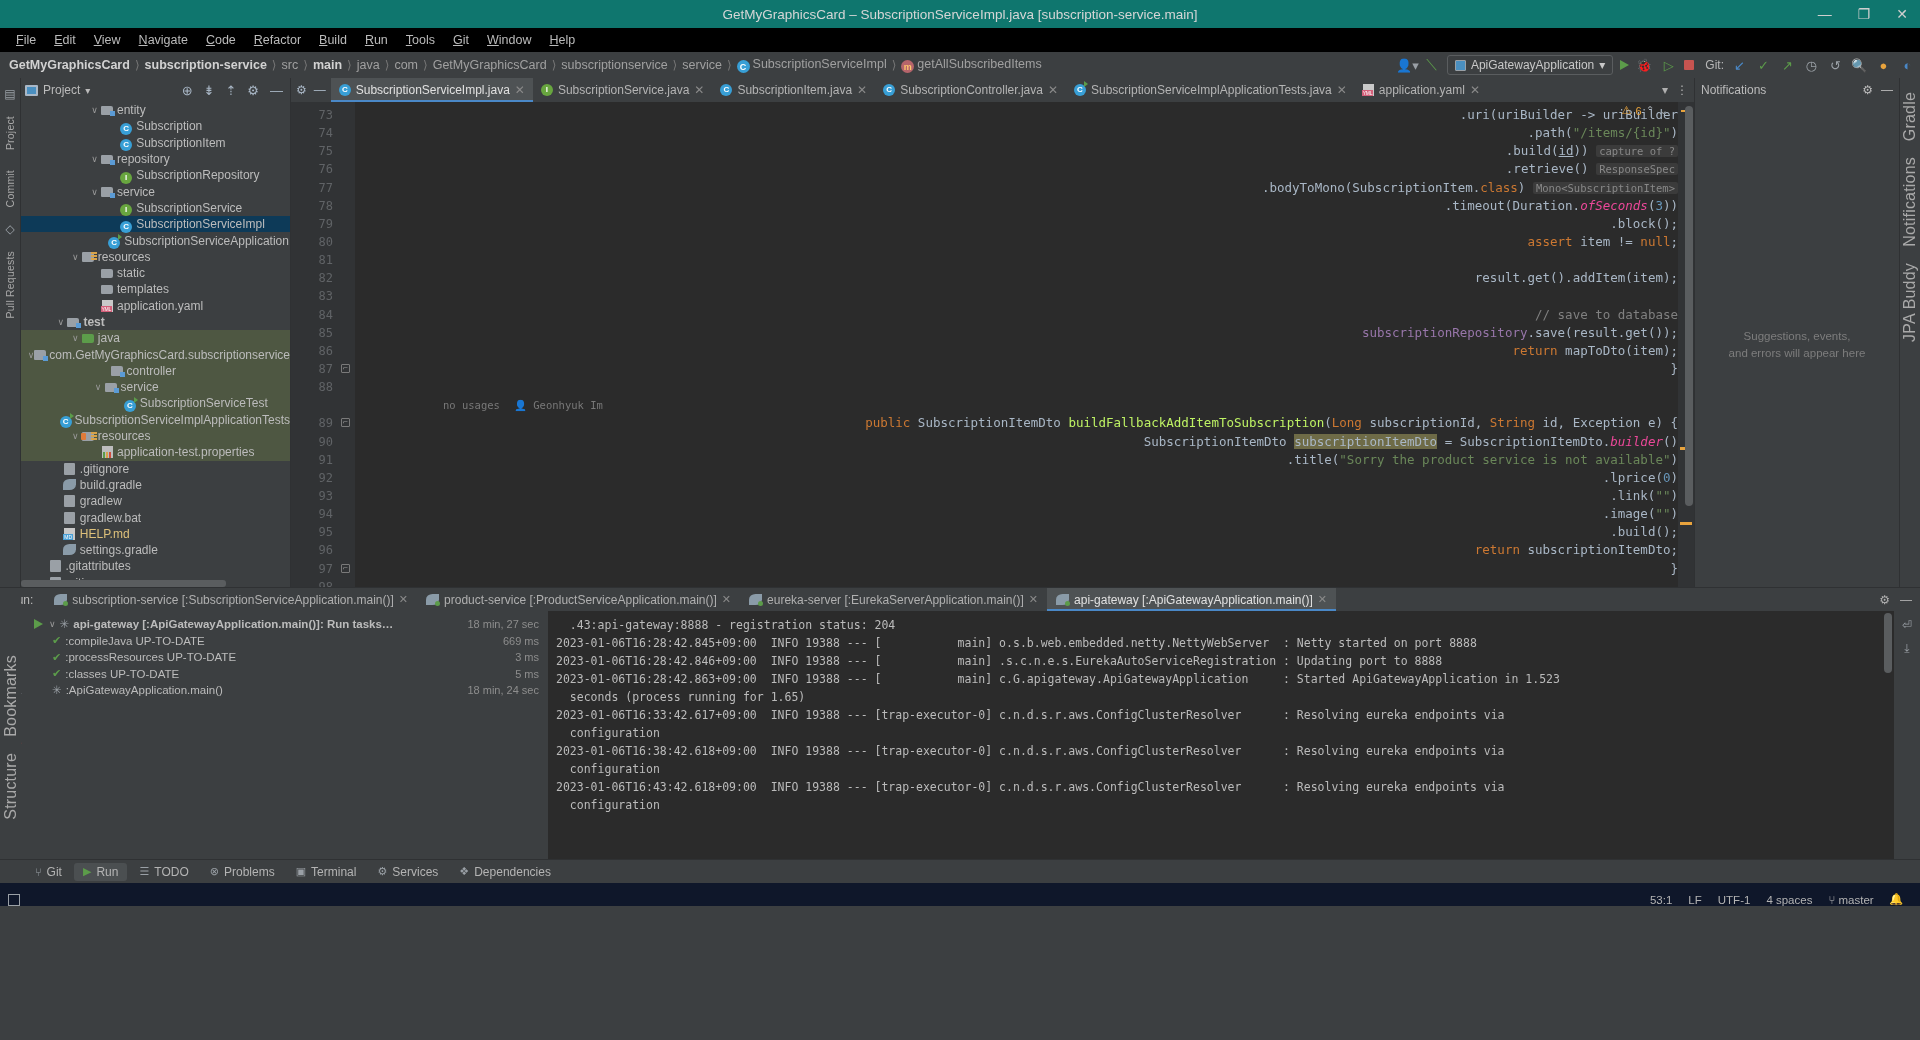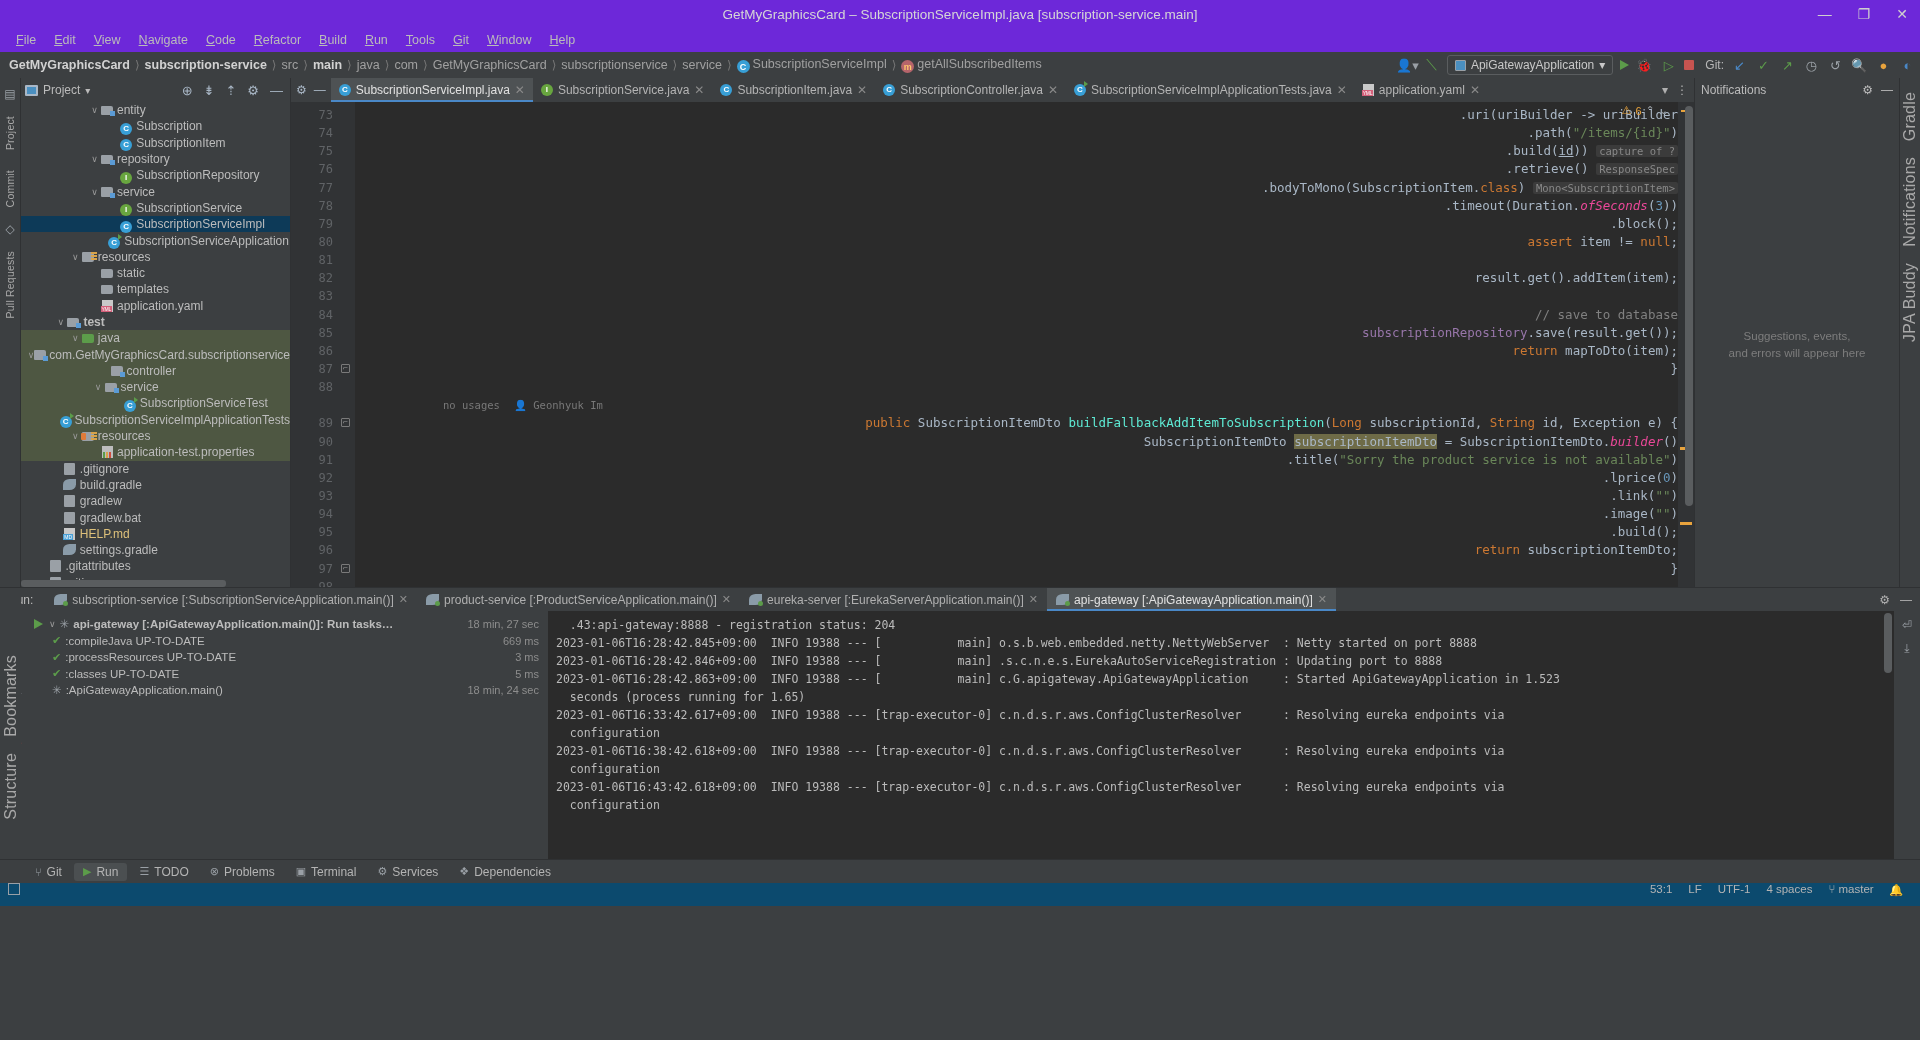--- a/index.html
+++ b/index.html
@@ -6,34 +6,34 @@
   html, body {
     width: 1920px; height: 1040px;
     background: #3c3f41;
     font-family: "Liberation Sans", sans-serif;
     overflow: hidden;
   }
   body { position: relative; }
 
   
   #titlebar {
-    height: 28px; background: #6d28d9; color: #d6d6d6;
+    height: 28px; background: #0f766e; color: #d6d6d6;
     display: flex; align-items: center; justify-content: center;
     position: relative; font-size: 13.5px;
   }
   #titlebar .winbtns {
     position: absolute; right: 8px; top: 0; height: 28px;
     display: flex; align-items: center; gap: 18px;
     color: #cfcfcf; font-size: 14px;
   }
   #titlebar .winbtns span { cursor: default; line-height: 1; padding: 0 4px;}
 
   
   #menubar {
-    height: 24px; background: #6d28d9; color: #bbbbbb;
+    height: 24px; background: #000000; color: #bbbbbb;
     display: flex; align-items: center; padding-left: 7px;
     font-size: 12.5px; gap: 0px;
   }
   #menubar .mi { padding: 2px 9px; cursor: default; white-space: nowrap;}
   #menubar .mi u { text-decoration: underline; }
 
   
   #navbar {
     height: 26px; background: #3c3f41; color: #a9b7c6;
     display: flex; align-items: center; font-size: 12.5px;
@@ -204,21 +204,21 @@
   .constrip .ci{font-size:12px;color:#9aa0a6;}
   #conscroll{position:absolute;right:2px;top:2px;width:8px;height:60px;background:#5a5d5f;border-radius:4px;}
 
   
   #bottombar{ height:24px; background:#3c3f41; display:flex; align-items:center; font-size:12px;
      color:#b4b4b4; padding-left:26px; gap:3px; border-top:1px solid #2f3133;}
   .bbtn{ display:flex; align-items:center; gap:5px; padding: 2px 9px; cursor:default;}
   .bbtn.active{ background:#4b4f51; border-radius:3px;}
 
   
-  #statusbar{ height:23px; background:#0c4a6e; display:flex; align-items:flex-start;
+  #statusbar{ height:23px; background:#0f172a; display:flex; align-items:flex-end;
      font-size:11.5px; color:#b4b4b4; padding: 0 8px;}
   #statusbar .sp{flex:1;}
   #statusbar .si{ padding: 0 8px; cursor:default;}
   .sqico{width:12px;height:12px;border:1px solid #9aa0a6; display:inline-block; vertical-align:-2px;}
   .green-tri{width:0;height:0;border-left:9px solid #5c9c4a;border-top:5.5px solid transparent;border-bottom:5.5px solid transparent;display:inline-block;}
   .red-sq{width:10px;height:10px;background:#c75450;display:inline-block;border-radius:1px;}
 </style>
 </head>
 <body>
 
@@ -589,21 +589,21 @@
           <div class="cl">            <span class="kw">assert</span> item != <span class="kw">null</span>;</div>
           <div class="cl">&nbsp;</div>
           <div class="cl">            result.get().addItem(item);</div>
           <div class="cl">&nbsp;</div>
           <div class="cl">            <span class="cmt">// save to database</span></div>
           <div class="cl">            <span class="fld">subscriptionRepository</span>.save(result.get());</div>
           <div class="cl">            <span class="kw">return</span> mapToDto(item);</div>
           <div class="cl">        }</div>
           <div class="cl">&nbsp;</div>
           <div class="usagebar"><span style="padding-left:82px">no usages</span><span style="padding-left:14px">👤 Geonhyuk Im</span></div>
-          <div class="cl">    <span class="kw">public</span> SubscriptionItemDto <span style="color:#5eead4">buildFallbackAddItemToSubscription</span>(<span class="kw">Long</span> subscriptionId, <span class="kw">String</span> id, Exception e) {</div>
+          <div class="cl">    <span class="kw">public</span> SubscriptionItemDto <span style="color:#bef264">buildFallbackAddItemToSubscription</span>(<span class="kw">Long</span> subscriptionId, <span class="kw">String</span> id, Exception e) {</div>
           <div class="cl">        SubscriptionItemDto <span class="hl">subscriptionItemDto</span> = SubscriptionItemDto.<span class="sfld">builder</span>()</div>
           <div class="cl">                .title(<span class="str">"Sorry the product service is not available"</span>)</div>
           <div class="cl">                .lprice(<span class="num">0</span>)</div>
           <div class="cl">                .link(<span class="str">""</span>)</div>
           <div class="cl">                .image(<span class="str">""</span>)</div>
           <div class="cl">                .build();</div>
           <div class="cl">        <span class="kw">return</span> subscriptionItemDto;</div>
           <div class="cl">    }</div>
           <div class="cl">&nbsp;</div>
         </div>

